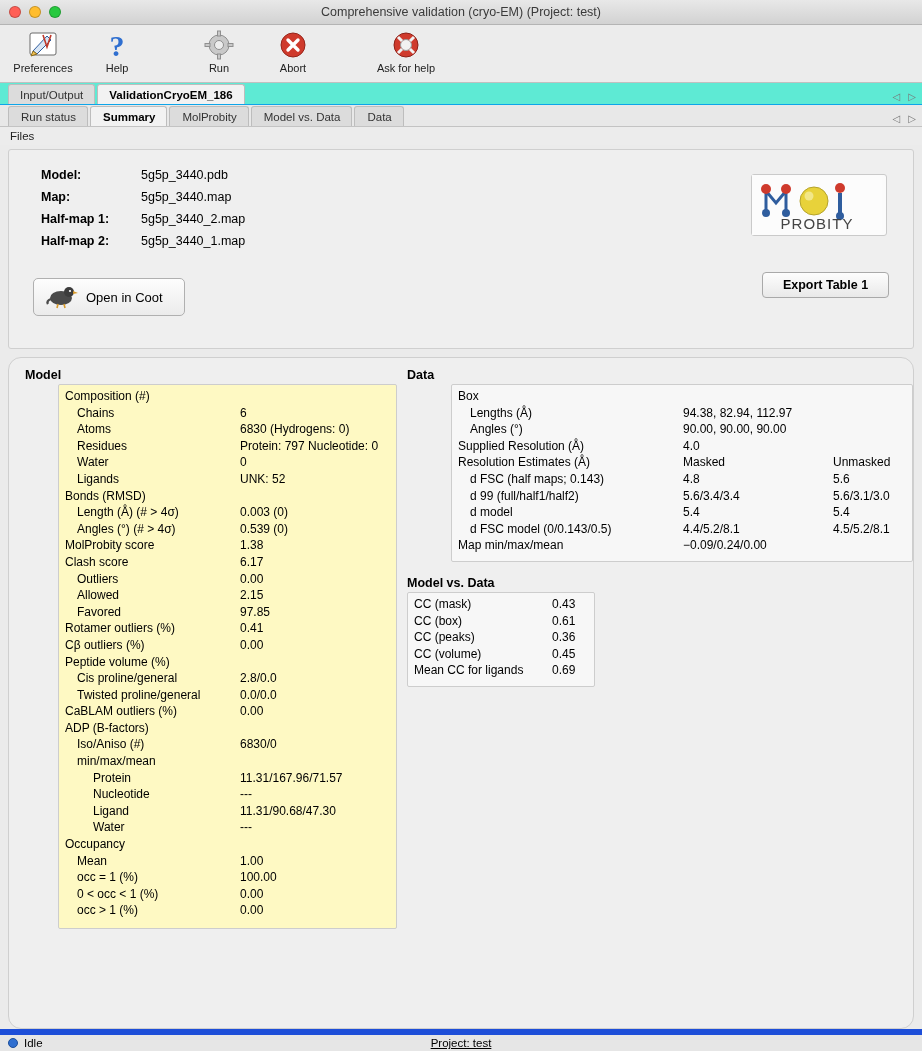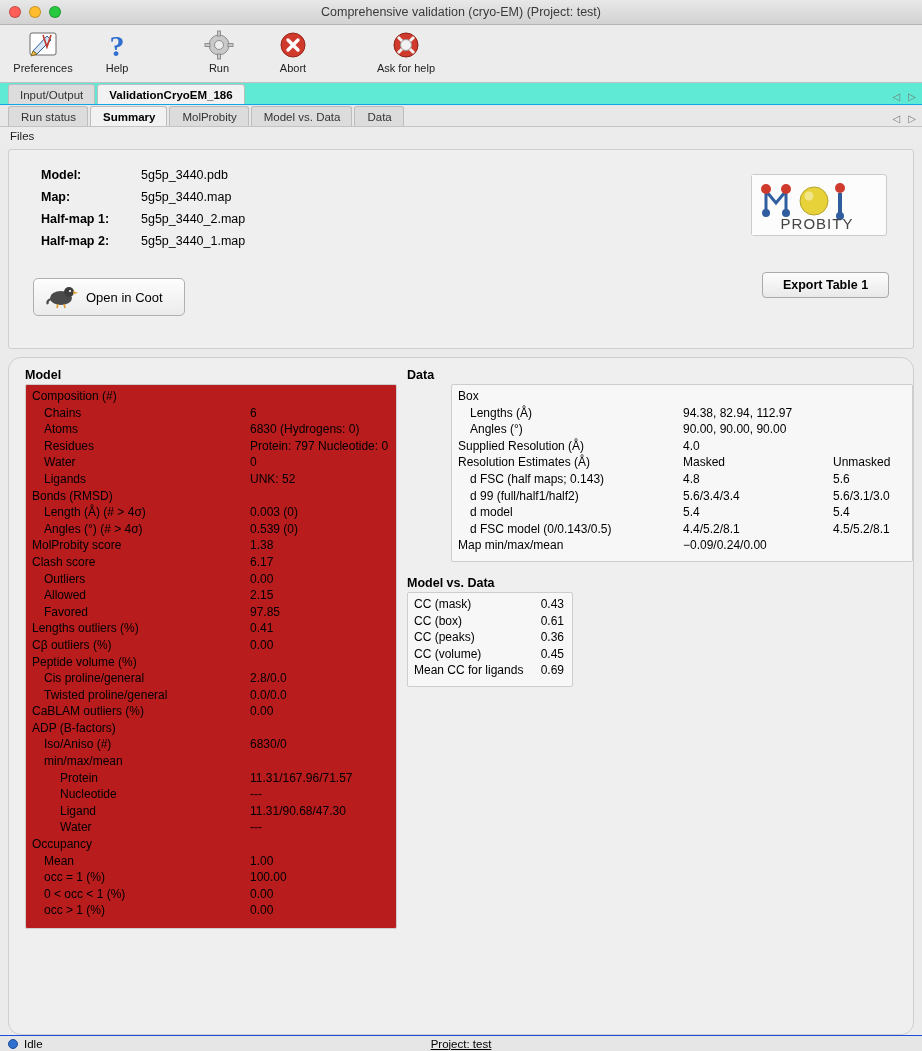--- a/index.html
+++ b/index.html
@@ -150,34 +150,35 @@
   .ind1 { padding-left: 12px !important; }
   .ind2 { padding-left: 28px !important; }
   .boxed {
     background: #f7f7f7;
     border: 1px solid #cdcdcd;
     border-radius: 2px;
     padding: 4px 8px 6px 6px;
   }
   .model-frame {
     border: 1px solid #cdcdcd;
-    background: #b91c1c;
+    background: #fef9c3;
     border-radius: 2px;
-    padding: 4px 6px 8px 6px;
+    padding: 4px 16px 8px 6px;
     margin-top: 2px;
-  }
-  .mvd-wrap { margin-top: 14px; width: 166px; }
+    margin-left: 33px;
+  }
+  .mvd-wrap { margin-top: 14px; width: 188px; }
   .data-wrap { width: 462px; margin-left: 44px; }
   .w-colA { width: 215px; }
   .w-colB { width: 150px; }
   
   .statusbar {
-    height: 16px;
+    height: 22px;
     background: #e6e6e6;
-    border-top: 1px solid #1d4ed8;
+    border-top: 6px solid #1d4ed8;
     display: flex; align-items: center;
     font-size: 11.5px;
     flex: none;
     position: relative;
   }
   .status-left { display: flex; align-items: center; gap: 6px; padding-left: 8px; }
   .status-center { position: absolute; left: 0; right: 0; text-align: center; text-decoration: underline; }
   .led { width: 10px; height: 10px; border-radius: 50%; background: #2f6fd0; border: 1px solid #1d4f9b;}
 </style>
 </head>
@@ -407,21 +408,21 @@
               </tr>
           <tr>
                 <td class="ind1">Allowed</td>
                 <td class="val">2.15</td>
               </tr>
           <tr>
                 <td class="ind1">Favored</td>
                 <td class="val">97.85</td>
               </tr>
           <tr>
-                <td>Lengths outliers (%)</td>
+                <td>Rotamer outliers (%)</td>
                 <td class="val">0.41</td>
               </tr>
           <tr>
                 <td>Cβ outliers (%)</td>
                 <td class="val">0.00</td>
               </tr>
           <tr>
                 <td>Peptide volume (%)</td>
                 <td class="val"></td>
               </tr>

